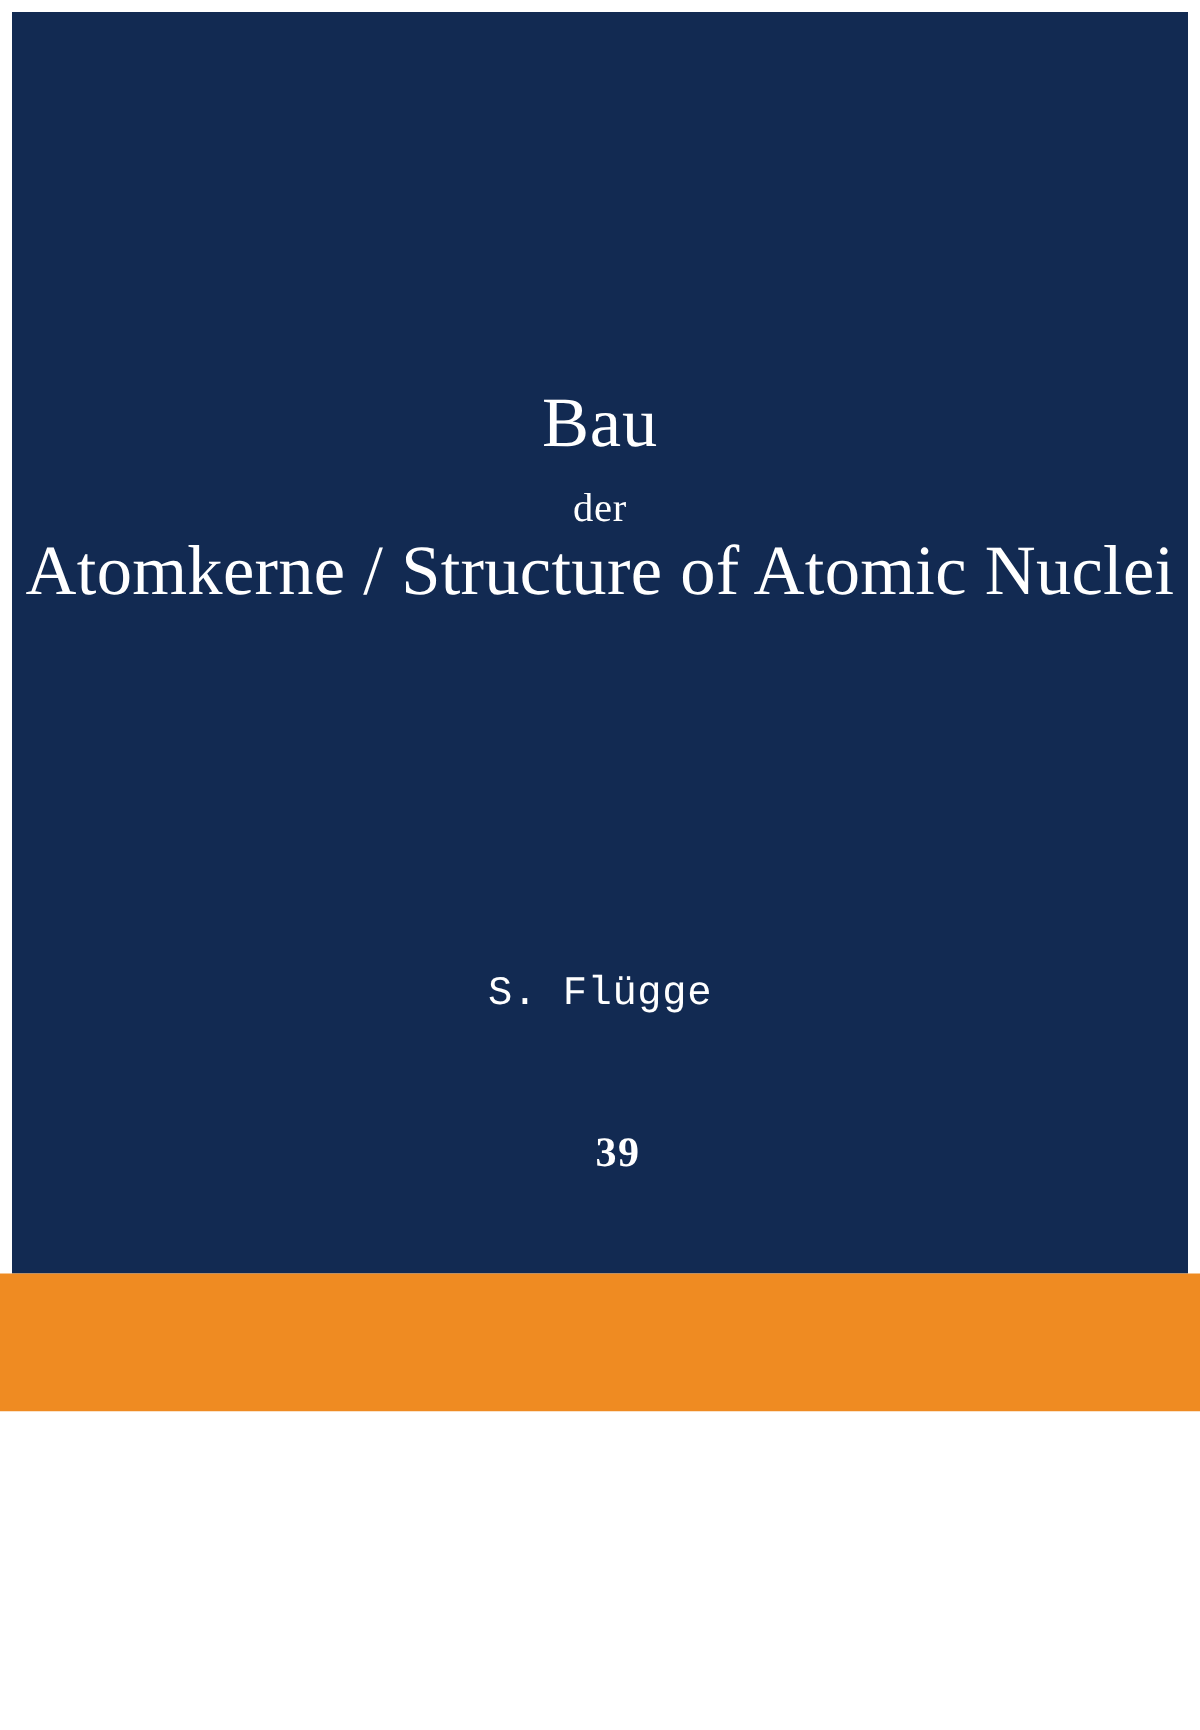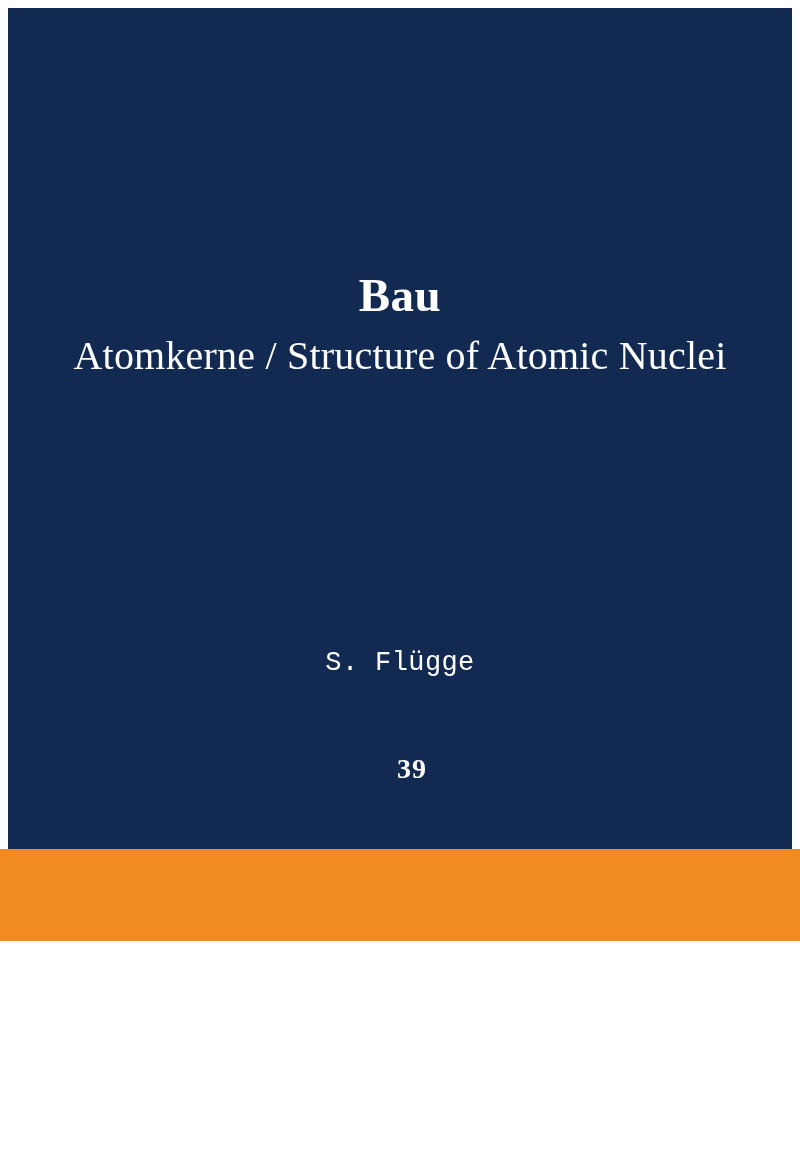--- a/index.html
+++ b/index.html
@@ -35,33 +35,32 @@
     top: 250px;
     width: 784px;
     text-align: center;
     color: #ffffff;
   }
   .title-main {
     font-family: "Liberation Serif", serif;
     font-size: 47px;
     line-height: 1.05;
     letter-spacing: 0.5px;
-    font-weight: 700;
-    margin-top: 13px;
+    font-weight: 400;
   }
   .title-der {
     font-family: "Liberation Serif", serif;
     font-size: 27px;
     margin-top: 16px;
     letter-spacing: 0.5px;
   }
   .title-sub {
     font-family: "Liberation Serif", serif;
-    font-size: 40px;
-    margin-top: 12px;
+    font-size: 47px;
+    margin-top: 0;
     letter-spacing: 0.2px;
     white-space: nowrap;
   }
   .author {
     position: absolute;
     left: 0;
     top: 640px;
     width: 784px;
     text-align: center;
     color: #ffffff;
@@ -101,20 +100,21 @@
 </style>
 </head>
 <body>
 
 <div class="cover">
 
   <div class="dark-panel">
 
     <div class="title-block">
       <div class="title-main">Bau</div>
+      <div class="title-der">der</div>
       <div class="title-sub">Atomkerne / Structure of Atomic Nuclei</div>
     </div>
 
     <div class="author">S. Flügge</div>
 
     <div class="volume">39</div>
 
   </div>
 
   <div class="orange-band"></div>

